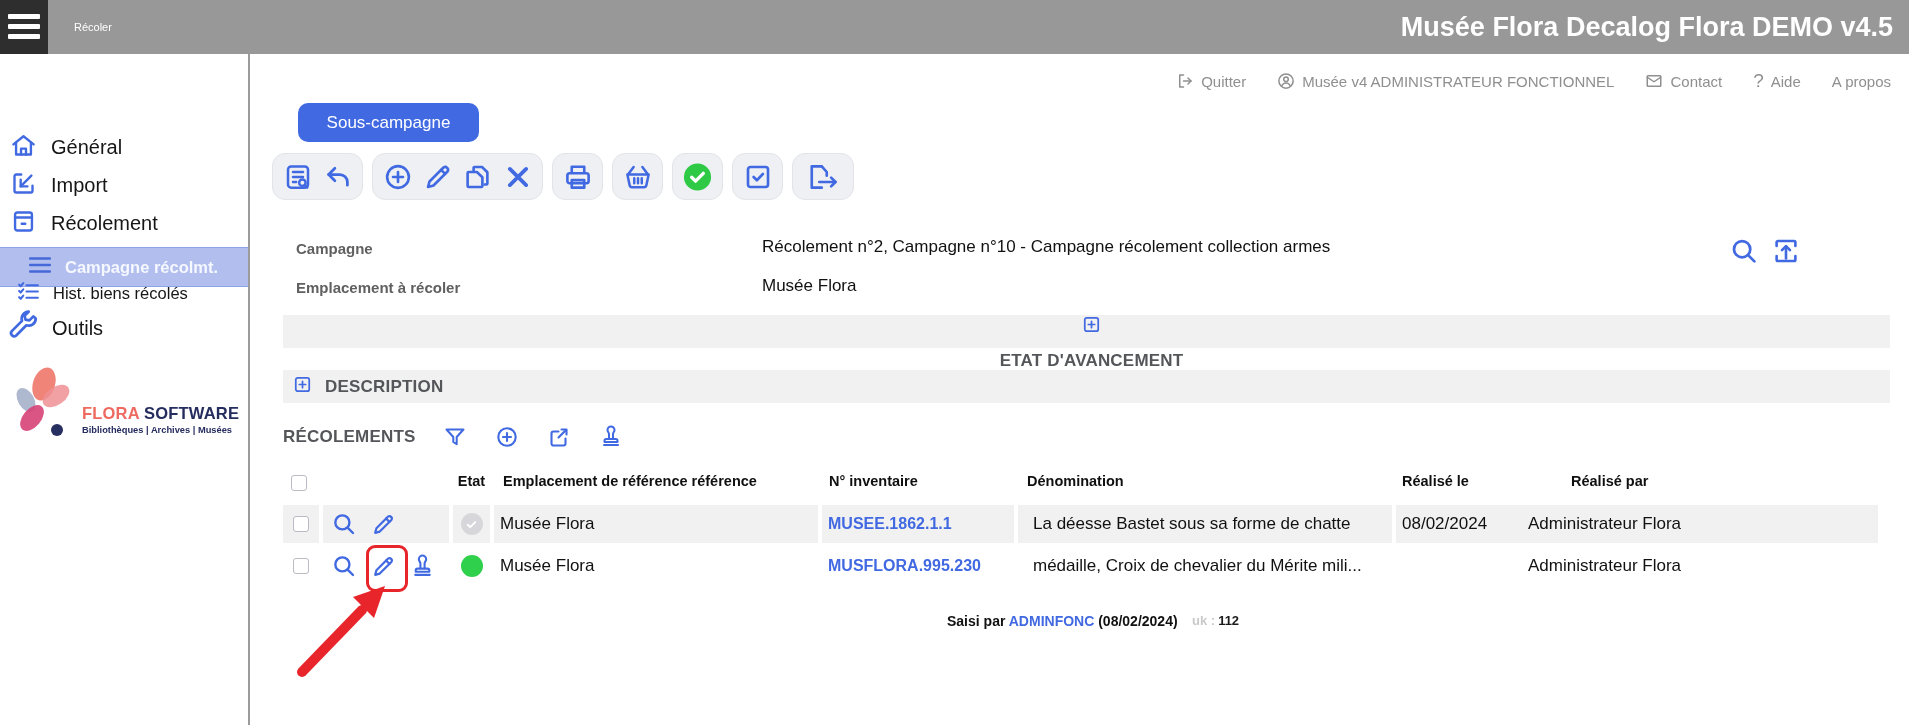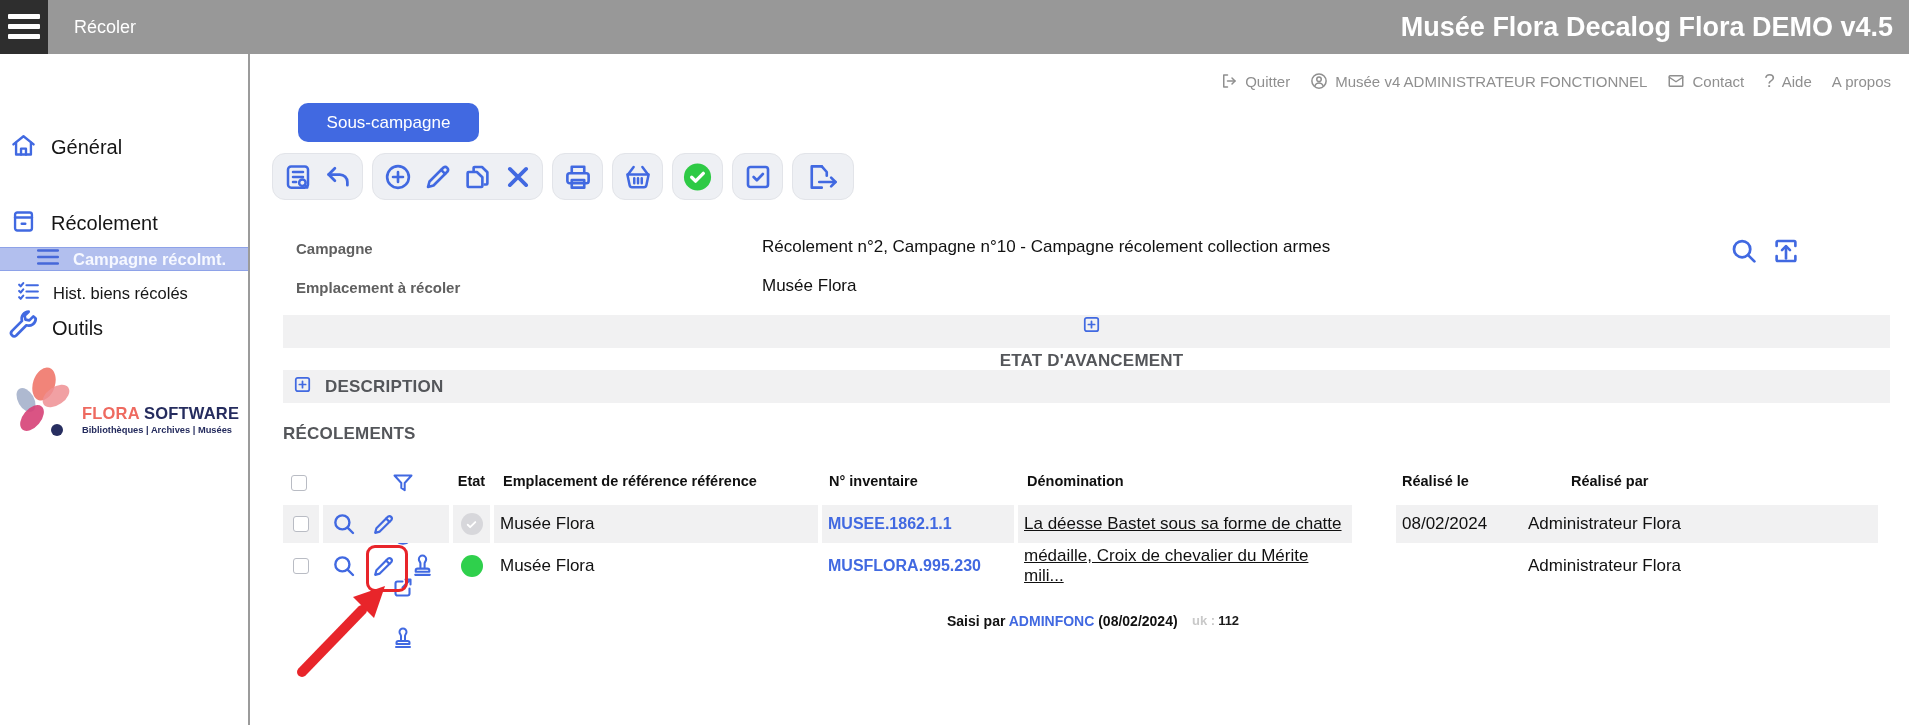--- a/index.html
+++ b/index.html
@@ -4,44 +4,44 @@
 <style>
   * { margin:0; padding:0; box-sizing:border-box; }
   html,body { width:1909px; height:725px; background:#fff; font-family:"Liberation Sans", sans-serif; overflow:hidden; }
   #app { position:relative; width:1909px; height:725px; background:#fff; }
 
   
   .topbar { position:absolute; left:0; top:0; width:1909px; height:54px; background:#989898; }
   .burger-box { position:absolute; left:0; top:0; width:48px; height:54px; background:#2e2e2e; cursor:pointer; }
   .burger-box span { position:absolute; left:8px; width:32px; height:5px; background:#fff; border-radius:1px; }
   .burger-box span:nth-child(1){ top:14px; } .burger-box span:nth-child(2){ top:24px; } .burger-box span:nth-child(3){ top:34px; }
-  .topbar-menu-label { position:absolute; left:74px; top:0; height:54px; line-height:54px; color:#fff; font-size:18px; }
+  .topbar-menu-label { position:absolute; left:74px; top:0; height:54px; line-height:54px; color:#fff; font-size:11px; }
   .topbar-title { position:absolute; right:16px; top:0; height:54px; line-height:54px; color:#fff; font-size:27px; font-weight:bold; }
 
   
   .sidebar { position:absolute; left:0; top:54px; width:250px; height:671px; background:#fff; border-right:2px solid #9b9b9b; }
   .side-item { position:absolute; left:0; width:248px; display:flex; align-items:center; cursor:pointer; color:#161616; }
   .side-item .lbl { font-size:20px; }
   .side-item svg { flex:0 0 auto; }
   .si-general { top:78px; height:30px; padding-left:10px; gap:14px; }
   .si-import  { top:116px; height:30px; padding-left:10px; gap:14px; }
   .si-recolement { top:154px; height:30px; padding-left:10px; gap:14px; }
-  .si-campagne { top:193px; height:24px; padding-left:35px; gap:12px; background:#b2bfee; border-top:1px solid #8ea2e8; border-bottom:1px solid #8ea2e8; }
+  .si-campagne { top:193px; height:40px; padding-left:27px; gap:12px; background:#b2bfee; border-top:1px solid #8ea2e8; border-bottom:1px solid #8ea2e8; }
   .si-campagne .lbl { font-size:16.5px; font-weight:bold; color:#f6f8ff; }
   .si-hist { top:226px; height:26px; padding-left:16px; gap:12px; }
   .si-hist .lbl { font-size:16.5px; }
   .si-outils { top:258px; height:32px; padding-left:6px; gap:12px; }
 
   .logo { position:absolute; left:4px; top:312px; width:244px; }
   .logo-text { position:absolute; left:78px; top:38px; font-size:16.5px; font-weight:bold; letter-spacing:0.2px; }
   .logo-flora { color:#ee6a60; } .logo-software { color:#252c5e; }
   .logo-tagline { position:absolute; left:78px; top:59px; font-size:9.3px; font-weight:bold; color:#252c5e; }
 
   
-  .userbar { position:absolute; right:18px; top:70px; display:flex; align-items:center; gap:20px; color:#8f8f8f; font-size:15px; }
+  .userbar { position:absolute; right:18px; top:70px; display:flex; align-items:center; gap:31px; color:#8f8f8f; font-size:15px; }
   .userlink { display:flex; align-items:center; gap:7px; cursor:pointer; white-space:nowrap; }
   .userlink svg { display:block; }
   .qmark { font-size:19px; color:#8f8f8f; }
 
   
   .tab-sous { position:absolute; left:298px; top:103px; width:181px; height:39px; background:#4169e1; color:#fff;
               border-radius:10px; font-size:17px; display:flex; align-items:center; justify-content:center; cursor:pointer; }
 
   
   .toolbar { position:absolute; left:272px; top:153px; display:flex; gap:9px; }
@@ -53,42 +53,42 @@
   .field-label { position:absolute; left:296px; font-size:15px; font-weight:bold; color:#606060; }
   .field-value { position:absolute; left:762px; font-size:17px; color:#111; }
   .fld-icons { position:absolute; left:1728px; top:235px; display:flex; gap:10px; }
   .fld-icons .tool-btn { width:32px; height:32px; }
 
   
   .section-bar { position:absolute; left:283px; width:1607px; height:33px; background:#f1f1f2; display:flex; align-items:center; gap:13px; padding-left:10px; cursor:pointer; }
   .section-bar .sec-title { font-size:17px; font-weight:bold; color:#54565a; letter-spacing:0.2px; }
   .sec-etat { top:315px;flex-direction:column; } .sec-desc { top:370px; }
 
-  .recol-head { position:absolute; left:283px; top:424px; display:flex; align-items:flex-end; gap:26px;flex-direction:column; }
+  .recol-head { position:absolute; left:283px; top:424px; display:flex; align-items:center; gap:26px; }
   .recol-title { font-size:17px; font-weight:bold; color:#54565a; letter-spacing:0.2px; }
 
   
   .thead { position:absolute; top:473px; font-size:14.5px; font-weight:bold; color:#101010; }
   .th-etat { left:453px; width:37px; text-align:center; }
   .th-empl { left:503px; } .th-inv { left:829px; } .th-denom { left:1027px; } .th-date { left:1402px; } .th-par { left:1571px; }
 
   .cb { width:16px; height:16px; border:1.5px solid #b9bcc4; border-radius:3px; background:#fff; cursor:pointer; }
   .cb-head { position:absolute; left:291px; top:475px; }
 
   .trow { position:absolute; left:0; width:1909px; height:38px; }
   .row1 { top:505px; } .row2 { top:547px; }
   .cell { position:absolute; top:0; height:38px; display:flex; align-items:center; font-size:17px; color:#111; }
   .row1 .cell.shade { background:#f1f1f2; }
   .c-check { left:283px; width:36px; justify-content:center; }
   .c-act   { left:323px; width:126px; gap:14px; justify-content:flex-start; padding-left:8px; }
   .c-etat  { left:453px; width:37px; justify-content:center; }
   .c-empl  { left:494px; width:324px; padding-left:6px; }
   .c-inv   { left:822px; width:192px; padding-left:6px; font-weight:bold; color:#4169e1; font-size:16px; }
   .c-inv span { cursor:pointer; }
-  .c-denom { left:1018px; width:334px; padding-left:6px;text-decoration:underline; }
+  .c-denom { left:1018px; width:374px; padding-left:15px; }
   .c-date  { left:1396px; width:134px; padding-left:6px; }
   .c-par   { left:1522px; width:356px; padding-left:6px; }
   .etat-dot { width:22px; height:22px; border-radius:50%; }
   .dot-gray { background:#d7d7db; display:flex; align-items:center; justify-content:center; }
   .dot-green { background:#2fd04c; }
   .act-icon { cursor:pointer; display:flex; }
 
   
   .red-box { position:absolute; left:366px; top:545px; width:42px; height:47px; border:3px solid #e8252a; border-radius:9px; }
   .red-arrow { position:absolute; left:288px; top:556px; pointer-events:none; }
@@ -115,20 +115,28 @@
   </div>
 
   <div class="sidebar">
     <div class="side-item si-general">
       <span><svg width="27" height="27" viewBox="0 0 24 24" fill="none" stroke="#4169e1" stroke-width="2.1" stroke-linecap="round" stroke-linejoin="round">
             <path d="M3 11 12 3.8 21 11"></path>
             <path d="M5.4 9.6V20h13.2V9.6"></path>
             <path d="M9.8 20v-5.2h4.4V20"></path>
           </svg></span>
       <span class="lbl">Général</span>
+    </div>
+    <div class="side-item si-import">
+      <span><svg width="27" height="27" viewBox="0 0 24 24" fill="none" stroke="#4169e1" stroke-width="2.1" stroke-linecap="round" stroke-linejoin="round">
+            <path d="M10 4H5.5A1.5 1.5 0 0 0 4 5.5v13A1.5 1.5 0 0 0 5.5 20h13a1.5 1.5 0 0 0 1.5-1.5V14"></path>
+            <path d="M19 5 9.5 14.5"></path>
+            <path d="M9.5 8.5v6h6"></path>
+          </svg></span>
+      <span class="lbl">Import</span>
     </div>
     <div class="side-item si-recolement">
       <span><svg width="27" height="27" viewBox="0 0 24 24" fill="none" stroke="#4169e1" stroke-width="2.1" stroke-linecap="round" stroke-linejoin="round">
             <rect x="4.5" y="4" width="15" height="16" rx="2"></rect>
             <path d="M4.5 8.4h15"></path>
             <path d="M10.4 14h3.2"></path>
           </svg></span>
       <span class="lbl">Récolement</span>
     </div>
     <div class="side-item si-campagne">

